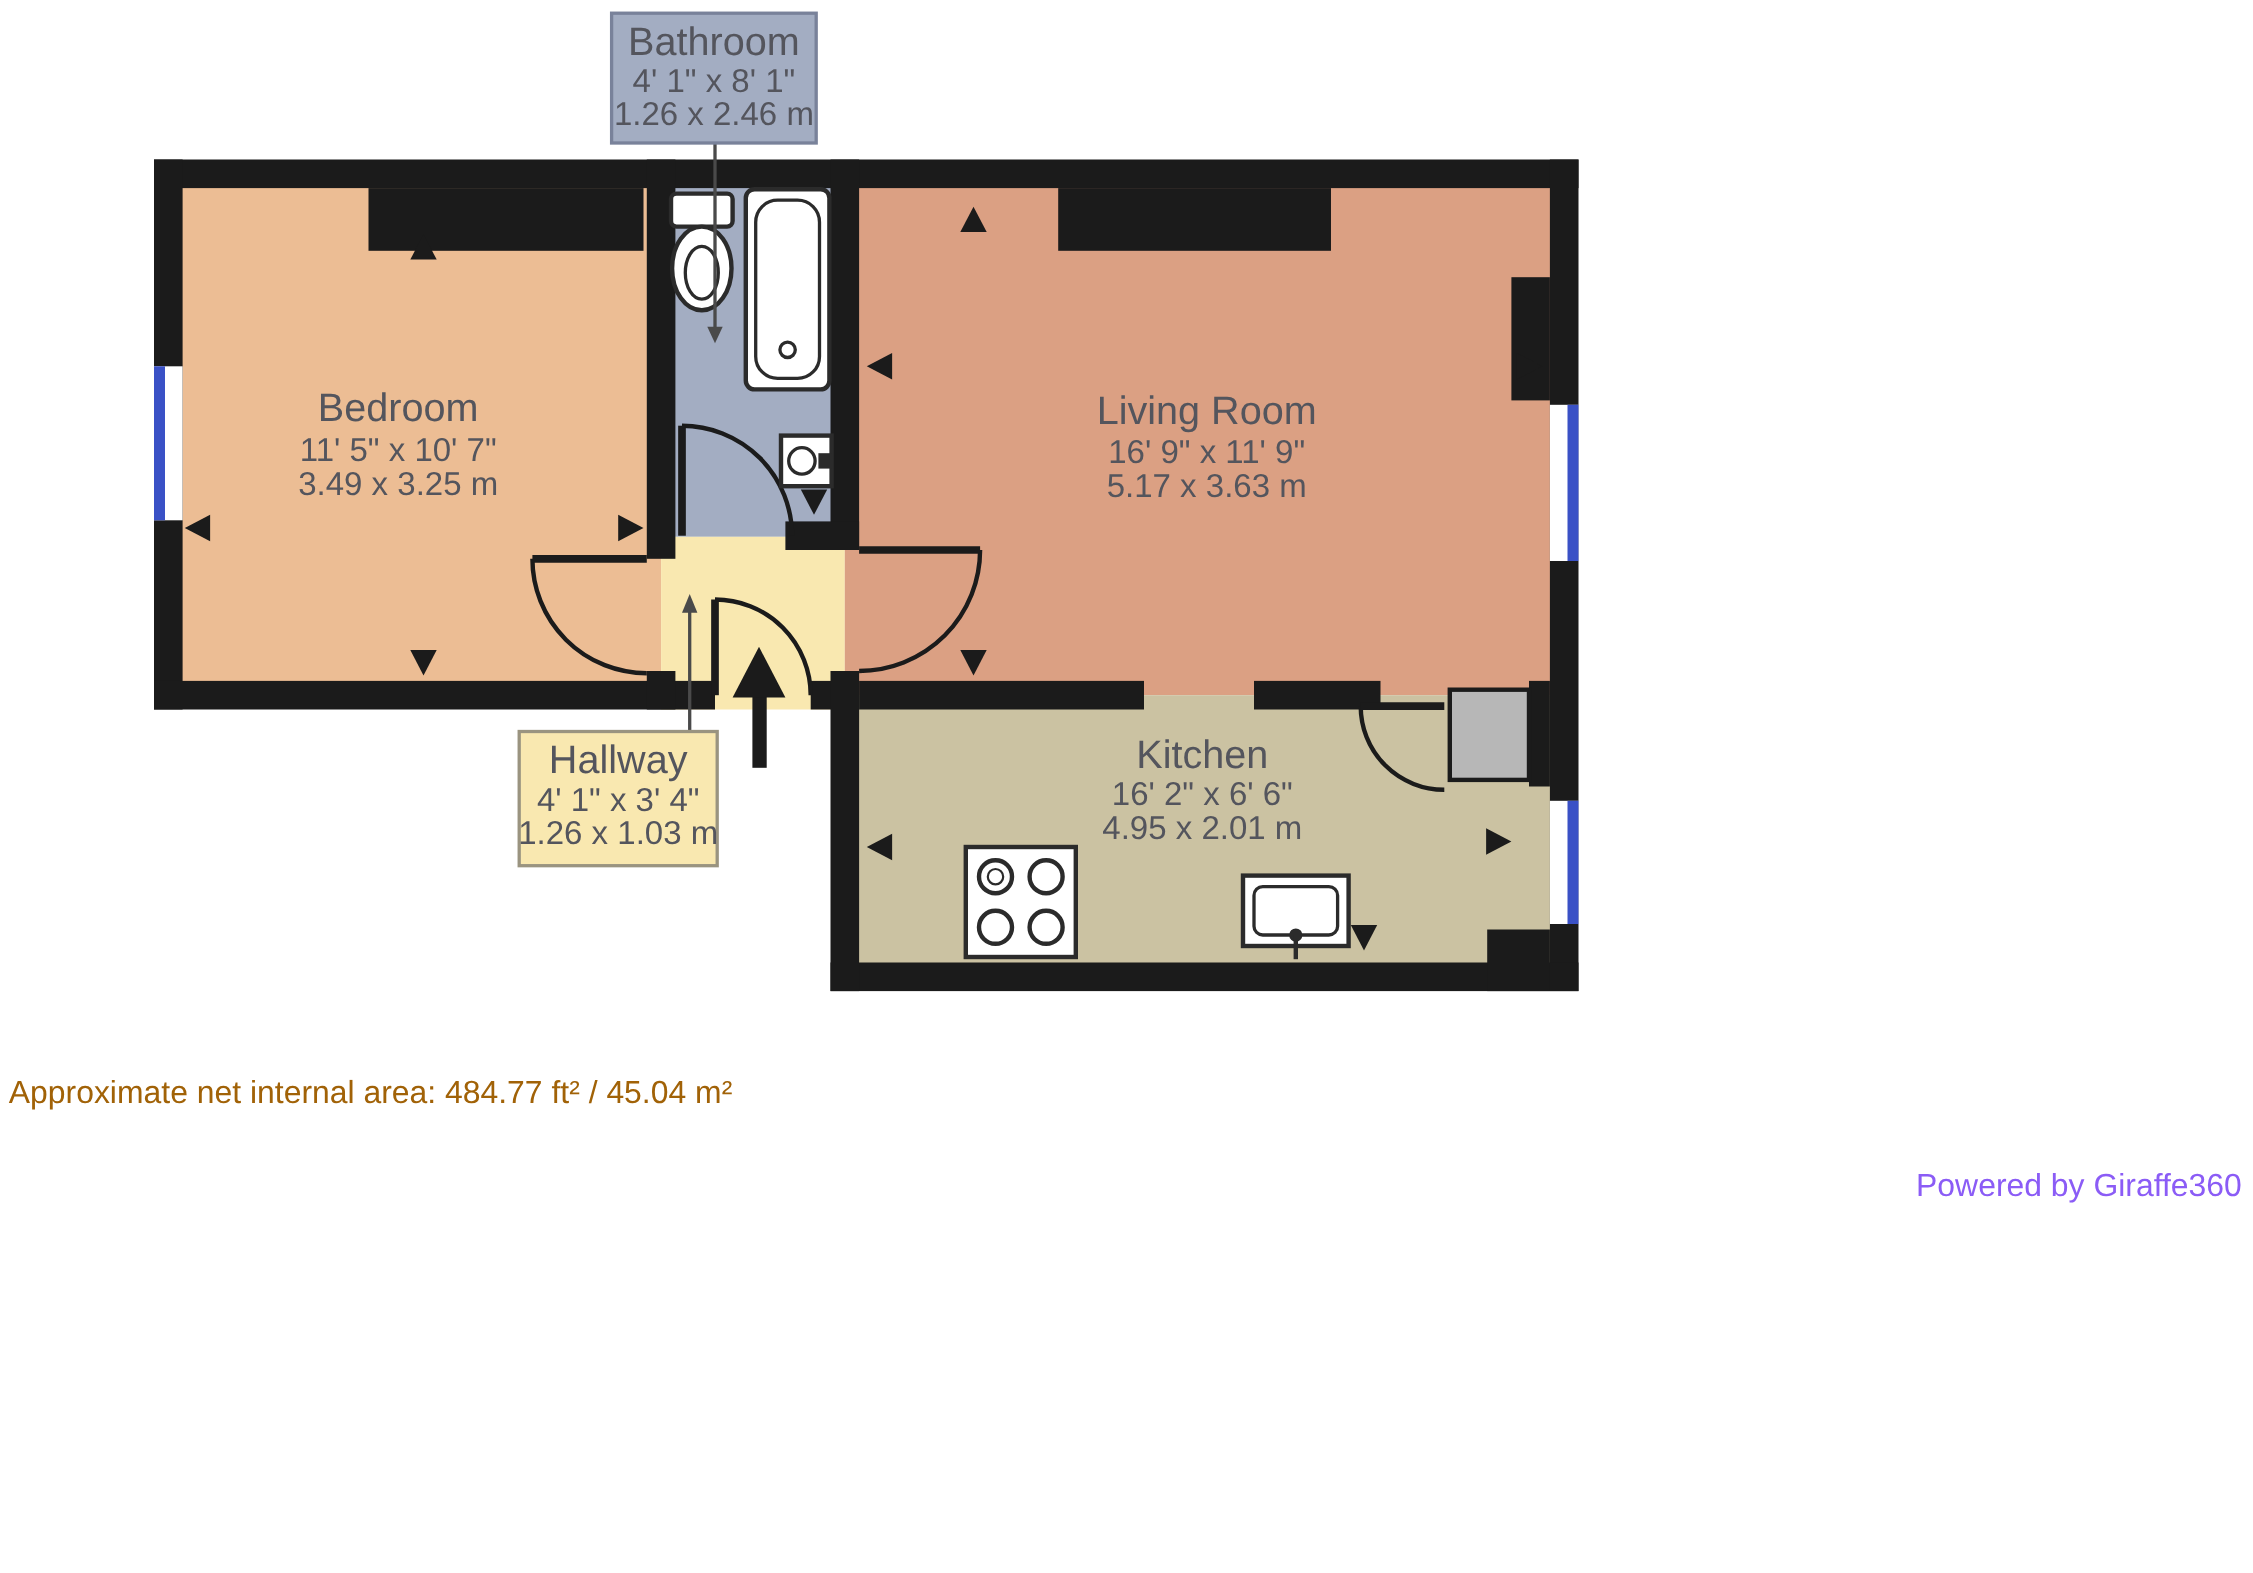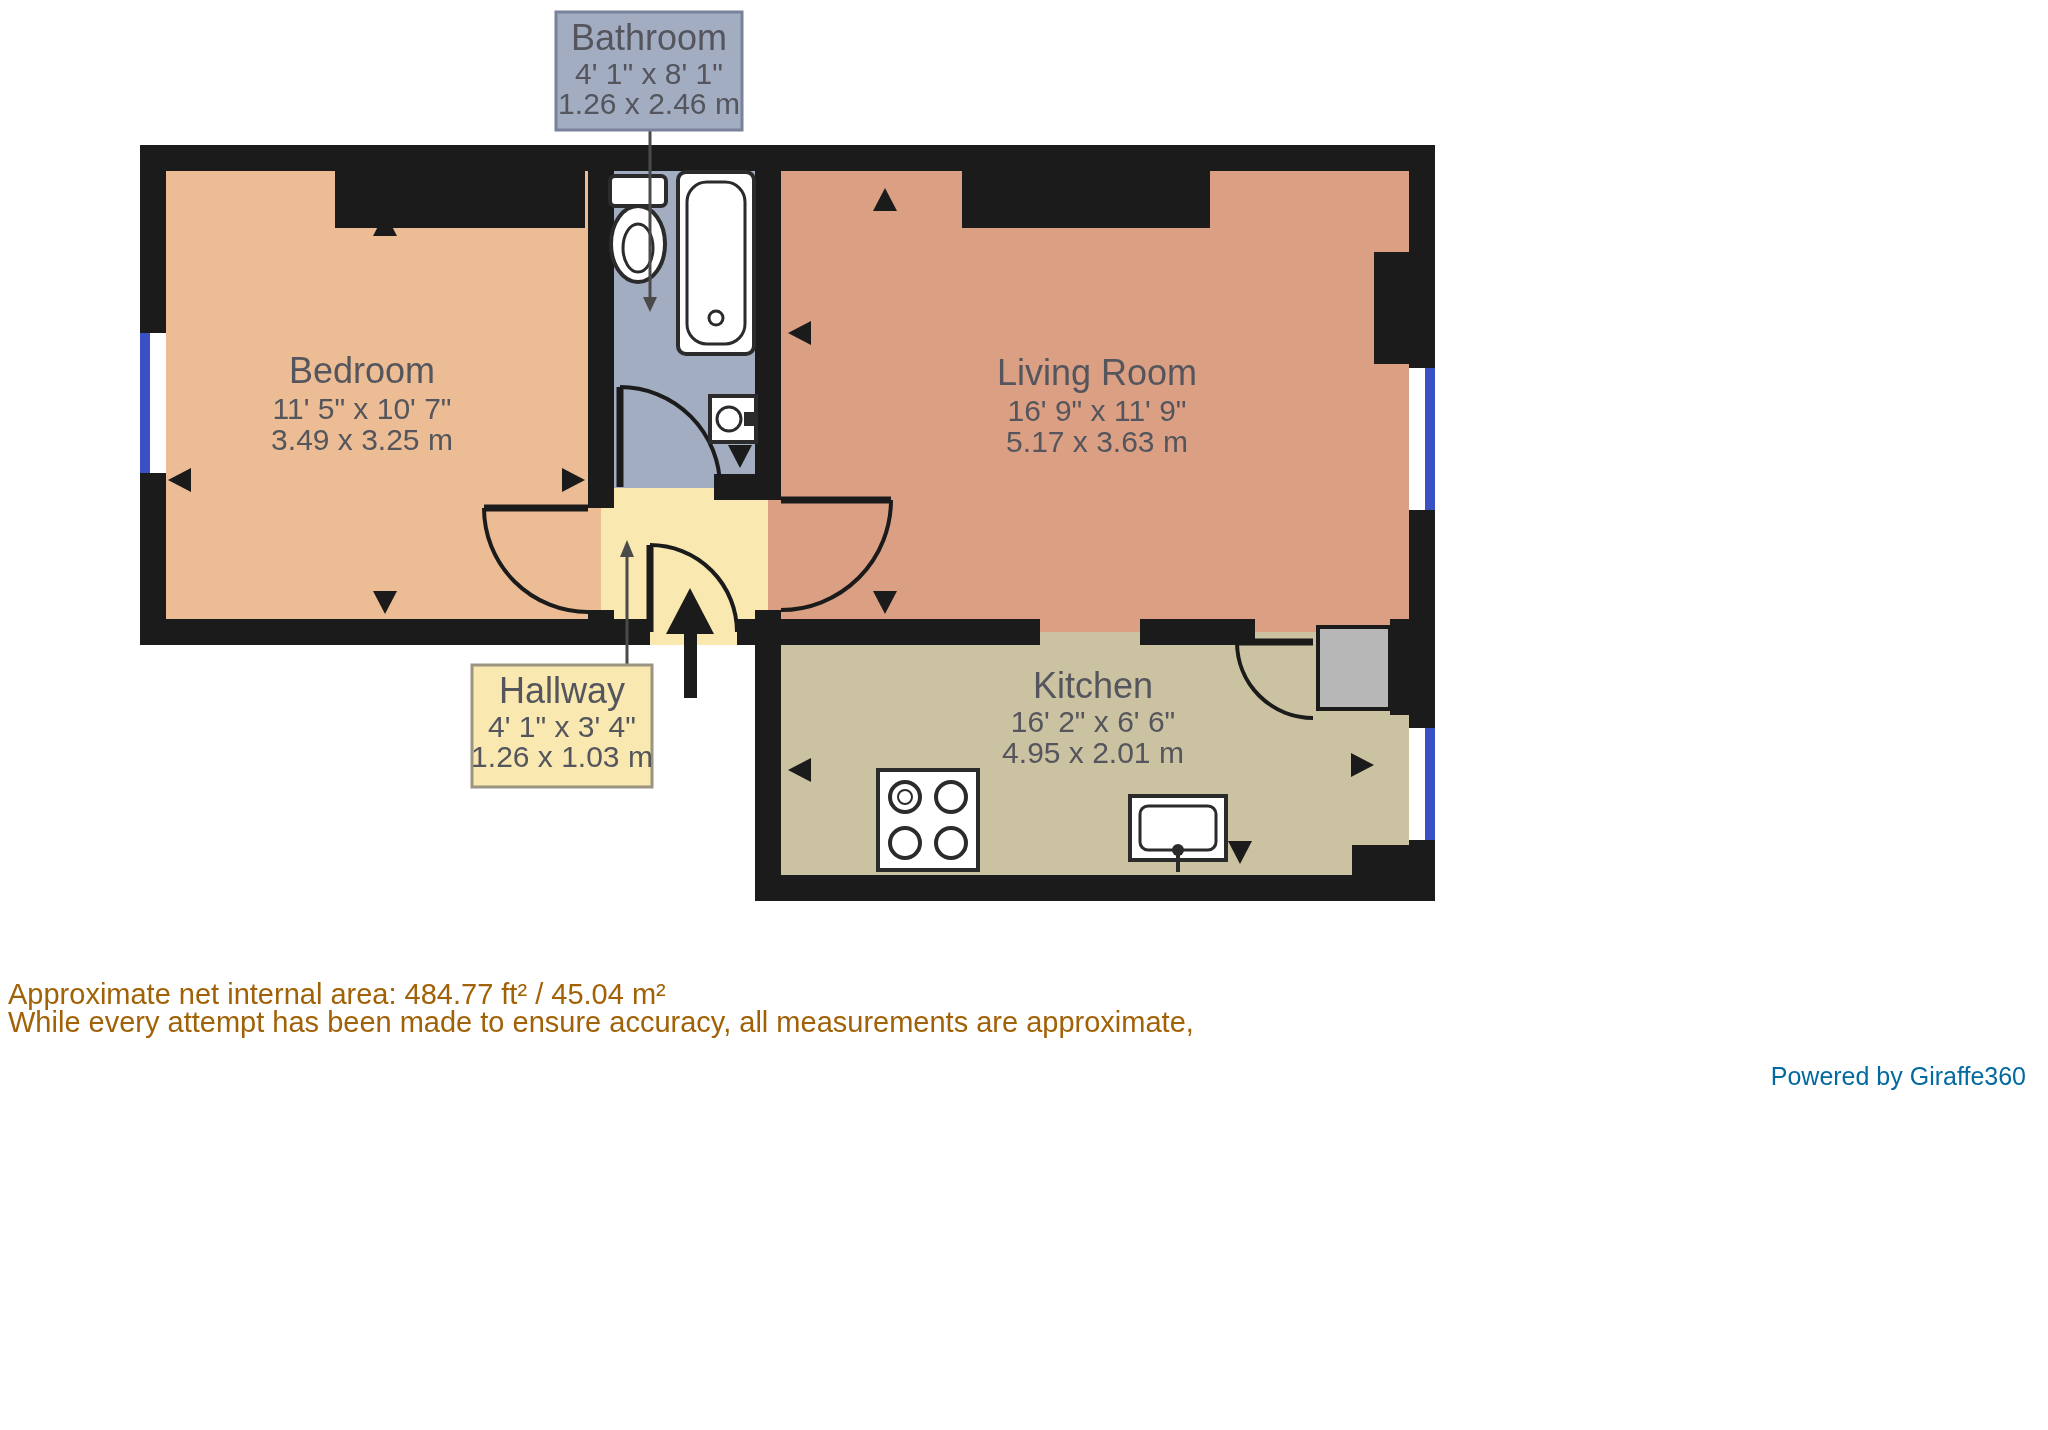--- a/index.html
+++ b/index.html
@@ -17,22 +17,22 @@
   }
   .room-name { font-size:36px; fill:#54555d; text-anchor:middle; }
   .room-dim  { font-size:30px; fill:#54555d; text-anchor:middle; }
   .footer {
     position:absolute; left:8px; top:980px;
     font-size:29px; line-height:28px; color:#a16207;
     white-space:nowrap;
   }
   .footer div { margin:0; }
   .credit {
-    position:absolute; right:22px; top:1062px;
-    font-size:25px; color:#0369a1;
+    position:absolute; right:10px; top:1062px;
+    font-size:29px; color:#8b5cf6;
   }
 </style>
 </head>
 <body>
 
 <div class="page">
 
   <svg class="plan" width="2048" height="1430" viewBox="0 0 2048 1430">
 
     <rect x="153" y="158" width="448" height="474" fill="#ecbd94"></rect>
@@ -173,18 +173,17 @@
       <rect x="472" y="665" width="180" height="122" stroke="#9a9480" stroke-width="3" fill="#f9e8b0"></rect>
       <text class="room-name" x="562" y="703">Hallway</text>
       <text class="room-dim" x="562" y="737">4' 1" x 3' 4"</text>
       <text class="room-dim" x="562" y="767">1.26 x 1.03 m</text>
     </g>
 
   </svg>
 
   <div class="footer">
     <div>Approximate net internal area: 484.77 ft² / 45.04 m²</div>
-    <div>While every attempt has been made to ensure accuracy, all measurements are approximate,</div>
   </div>
 
   <div class="credit">Powered by Giraffe360</div>
 
 </div>
 
 </body></html>

